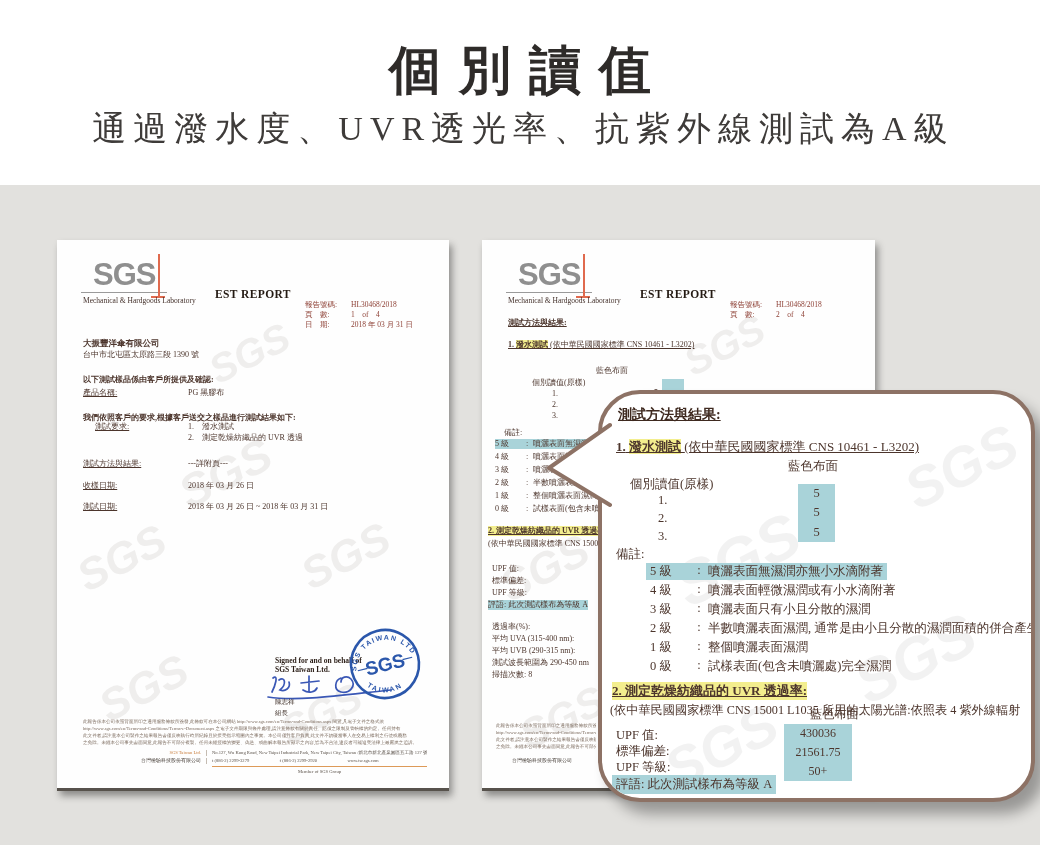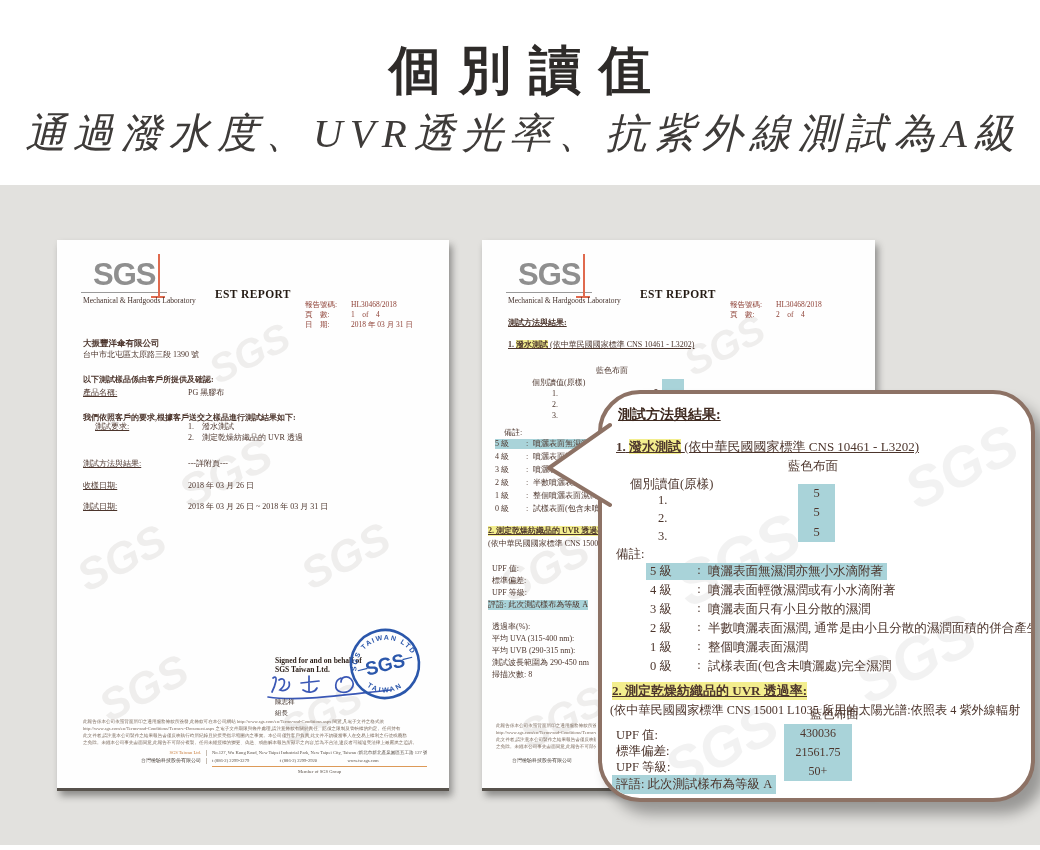--- a/index.html
+++ b/index.html
@@ -10,21 +10,21 @@
     -webkit-font-smoothing:antialiased;
   }
   
   .hero{position:absolute;left:0;top:0;width:1040px;height:185px;background:#fff;}
   .hero-title{
     position:absolute;left:0;right:0;top:36px;text-align:center;
     font-size:52px;font-weight:700;color:#2e2b29;letter-spacing:18px;text-indent:18px;
   }
   .hero-sub{
     position:absolute;left:0;right:0;top:106px;text-align:center;
-    font-size:41px;font-weight:400;color:#3e3b39;letter-spacing:7px;text-indent:7px;font-style:italic;
+    font-size:34px;font-weight:400;color:#3e3b39;letter-spacing:7px;text-indent:7px;
   }
   
   .panel{position:absolute;left:0;top:185px;width:1040px;height:660px;background:#e2e1de;}
   
   .doc{
     position:absolute;background:#fefefe;
     box-shadow:3px 5px 7px rgba(0,0,0,0.38);
     border-bottom:3px solid #57524c;
     font-size:8px;color:#4c352c;line-height:1.25;
   }

